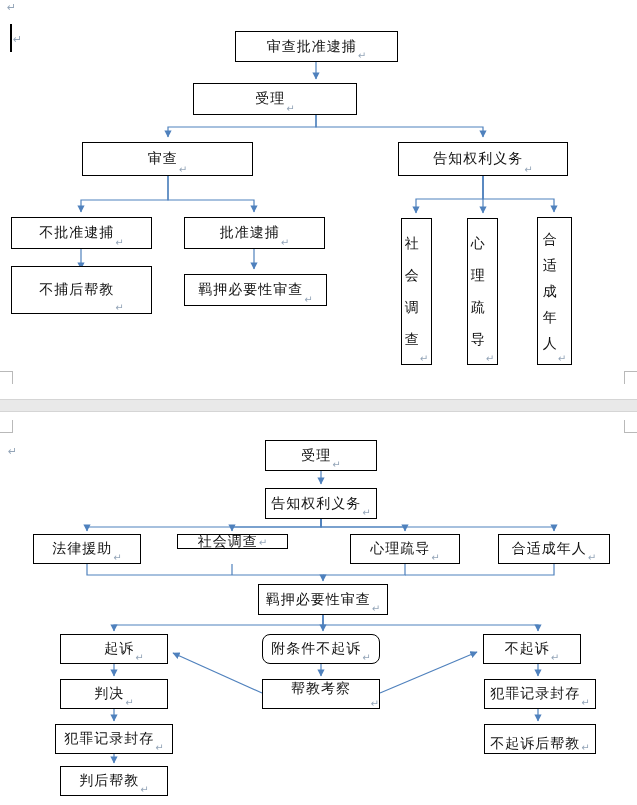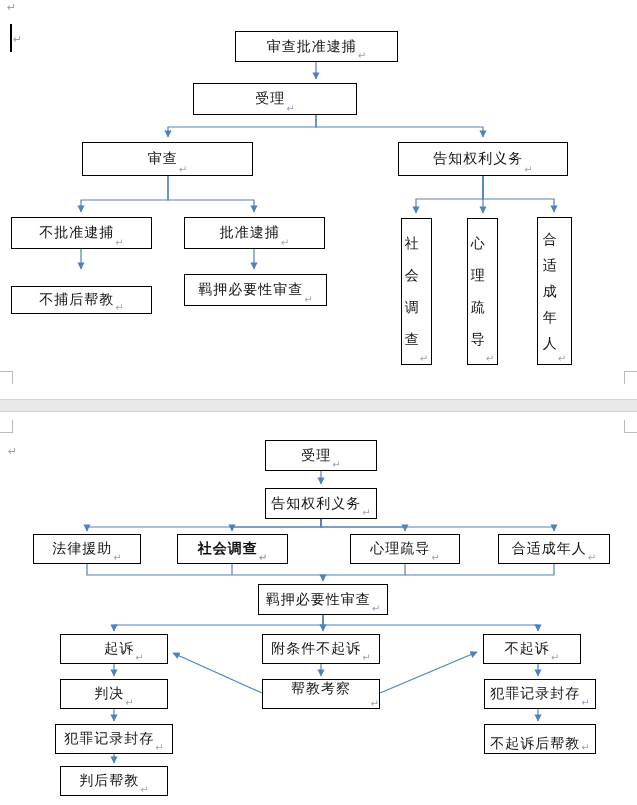--- a/index.html
+++ b/index.html
@@ -73,21 +73,21 @@
       <span class="pilcrow-inline">↵</span>
     </div>
     <div class="node" style="left: 11px; top: 217px; width: 141px; height: 32px;">
       <span>不批准逮捕</span>
       <span class="pilcrow-inline">↵</span>
     </div>
     <div class="node" style="left: 184px; top: 217px; width: 141px; height: 32px;">
       <span>批准逮捕</span>
       <span class="pilcrow-inline">↵</span>
     </div>
-    <div class="node" style="left: 11px; top: 286px; width: 141px; height: 28px;">
+    <div class="node" style="left: 11px; top: 266px; width: 141px; height: 48px;">
       <span>不捕后帮教</span>
       <span class="pilcrow-inline">↵</span>
     </div>
     <div class="node" style="left: 184px; top: 274px; width: 143px; height: 32px;">
       <span>羁押必要性审查</span>
       <span class="pilcrow-inline">↵</span>
     </div>
     <div class="node vertical" style="left: 401px; top: 218px; width: 31px; height: 147px;">
       <span class="vtext" style="line-height: 32px;">社
 会
@@ -156,41 +156,41 @@
       <span class="pilcrow-inline">↵</span>
     </div>
     <div class="node" style="left: 265px; top: 76px; width: 112px; height: 31px;">
       <span>告知权利义务</span>
       <span class="pilcrow-inline">↵</span>
     </div>
     <div class="node" style="left: 33px; top: 122px; width: 108px; height: 30px;">
       <span>法律援助</span>
       <span class="pilcrow-inline">↵</span>
     </div>
-    <div class="node" style="left: 177px; top: 122px; width: 111px; height: 30px; font-weight: bold;">
+    <div class="node" style="left: 177px; top: 122px; width: 111px; height: 15px;">
       <span>社会调查</span>
       <span class="pilcrow-inline">↵</span>
     </div>
     <div class="node" style="left: 350px; top: 122px; width: 110px; height: 30px;">
       <span>心理疏导</span>
       <span class="pilcrow-inline">↵</span>
     </div>
     <div class="node" style="left: 498px; top: 122px; width: 112px; height: 30px;">
       <span>合适成年人</span>
       <span class="pilcrow-inline">↵</span>
     </div>
     <div class="node" style="left: 258px; top: 172px; width: 130px; height: 31px;">
       <span>羁押必要性审查</span>
       <span class="pilcrow-inline">↵</span>
     </div>
     <div class="node" style="left: 60px; top: 222px; width: 108px; height: 30px; padding-left: 20px;">
       <span>起诉</span>
       <span class="pilcrow-inline">↵</span>
     </div>
-    <div class="node" style="left: 262px; top: 222px; width: 118px; height: 30px;">
+    <div class="node" style="left: 262px; top: 222px; width: 118px; height: 30px; border-radius: 8px;">
       <span>附条件不起诉</span>
       <span class="pilcrow-inline">↵</span>
     </div>
     <div class="node" style="left: 483px; top: 222px; width: 98px; height: 30px;">
       <span>不起诉</span>
       <span class="pilcrow-inline">↵</span>
     </div>
     <div class="node" style="left: 60px; top: 267px; width: 108px; height: 30px;">
       <span>判决</span>
       <span class="pilcrow-inline">↵</span>

